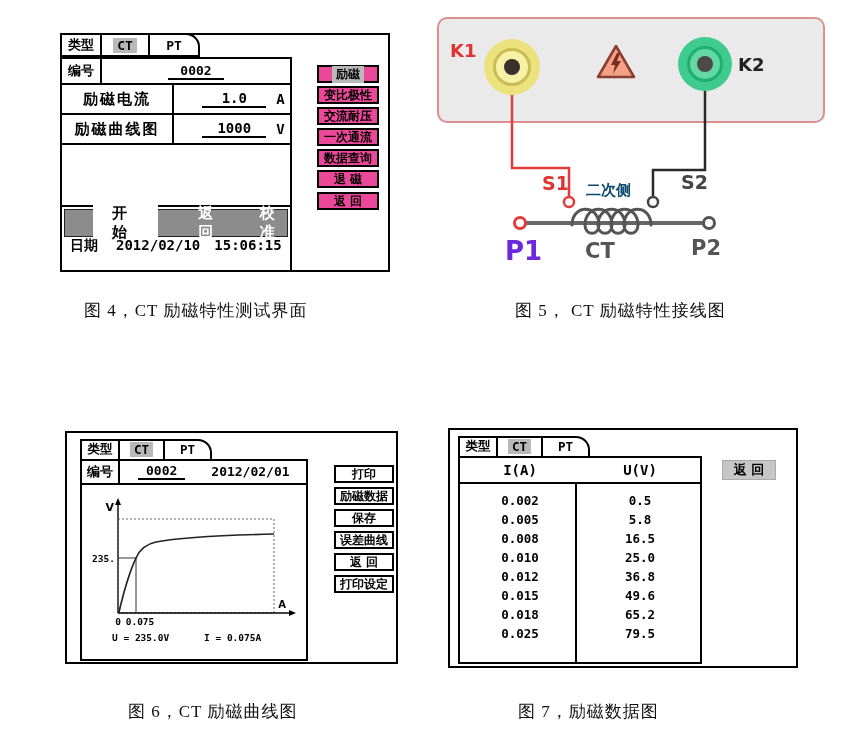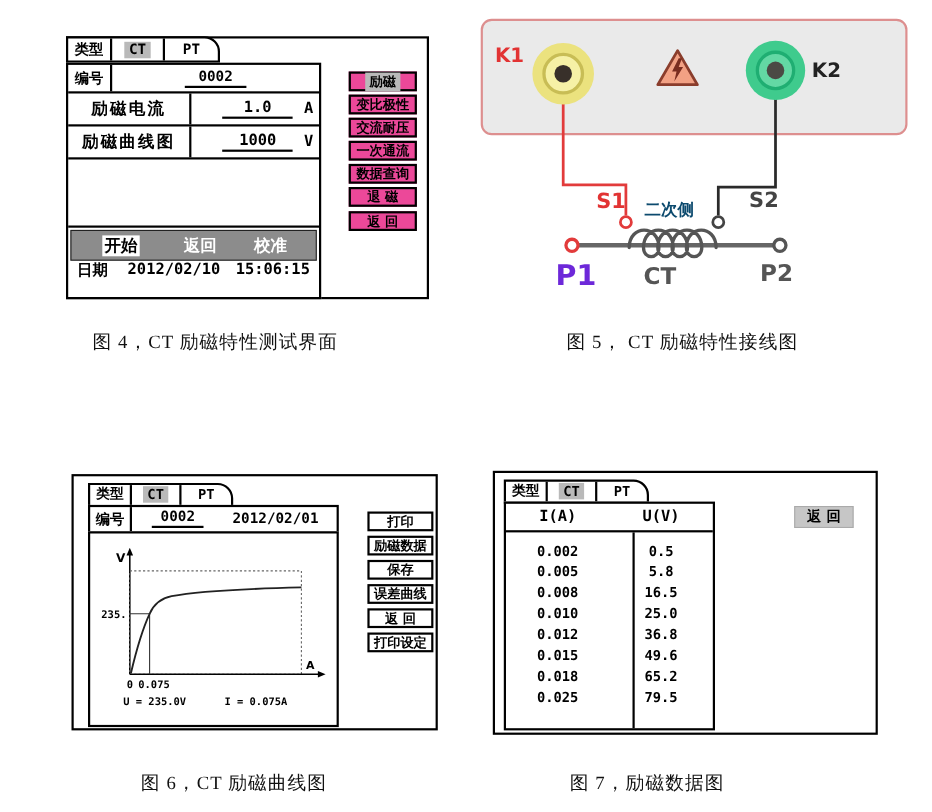--- a/index.html
+++ b/index.html
@@ -35,21 +35,21 @@
             border-right:2px solid #000; font-weight:bold; font-size:15px; letter-spacing:2px; }
   .numcell { flex:1; display:flex; justify-content:center; }
   .uline { border-bottom:2px solid #000; padding:0 12px; font-weight:bold; font-size:13px; }
   .valcell { flex:1; display:flex; align-items:center; justify-content:center;padding-left:23px; }
   .uval { border-bottom:2px solid #000; min-width:64px; text-align:center;
           font-weight:bold; font-size:14px; }
   .unit { margin-left:10px; font-weight:bold; font-size:14px; }
   .emptyrow { flex:1; border-bottom:2px solid #000; }
   .actionbar { margin:2px 2px 0 2px; height:28px; background:#8c8c8c; border:1px solid #222;
                display:flex; align-items:center; color:#fff; font-weight:bold; font-size:15px; }
-  .ab-start { background:#fff; color:#000; padding:0 2px; margin-left:28px; }
+  .ab-start { background:#fff; color:#000; padding:0 19px; margin-left:28px; }
   .ab-back  { margin-left:40px; }
   .ab-cal   { margin-left:34px; }
   .daterow { height:33px; display:flex; align-items:flex-start; font-weight:bold; font-size:14px; }
   .daterow .dl { margin-left:8px; }
   .daterow .dv { margin-left:18px; }
   .daterow .tv { margin-left:14px; }
   .btn4 { position:absolute; left:255px; width:62px; height:18px; border:2px solid #000;
           background:#ec4899; display:flex; align-items:center; justify-content:center;
           font-weight:bold; font-size:12px; white-space:nowrap; }
 
@@ -78,21 +78,21 @@
                   font-weight:bold; font-size:13px; }
   .numrow6 .dt { margin-left:26px; font-weight:bold; font-size:13px; }
   .plotbox { position:relative; margin-top:-2px; height:178px; border:2px solid #000; background:#fff; }
   .btn6 { position:absolute; left:267px; width:60px; height:18px; border:2px solid #000;
           background:#fff; display:flex; align-items:center; justify-content:center;
           font-weight:bold; font-size:12px; white-space:nowrap; }
 
   
   #fig7 { left:448px; top:428px; width:350px; height:240px; }
   .inner7 { position:absolute; left:8px; top:5px; }
-  .tablebox { position:relative; margin-top:-2px; width:192px; height:208px;
+  .tablebox { position:relative; margin-top:-2px; width:244px; height:208px;
               border:2px solid #000; background:#fff; }
   .thead { height:26px; border-bottom:2px solid #000; display:flex; }
   .thcell { width:50%; display:flex; align-items:center; justify-content:center;
             font-weight:bold; font-size:14px; }
   .tbody { position:relative; padding-top:9px; height:178px; }
   .tbody::before { content:""; position:absolute; left:115px; top:0; bottom:0;
                    width:2px; background:#000; }
   .trow { display:flex; height:19px; }
   .tcell { width:50%; text-align:center; font-weight:bold; font-size:12.5px;
            font-family:"DejaVu Sans Mono","Liberation Mono",monospace; }

